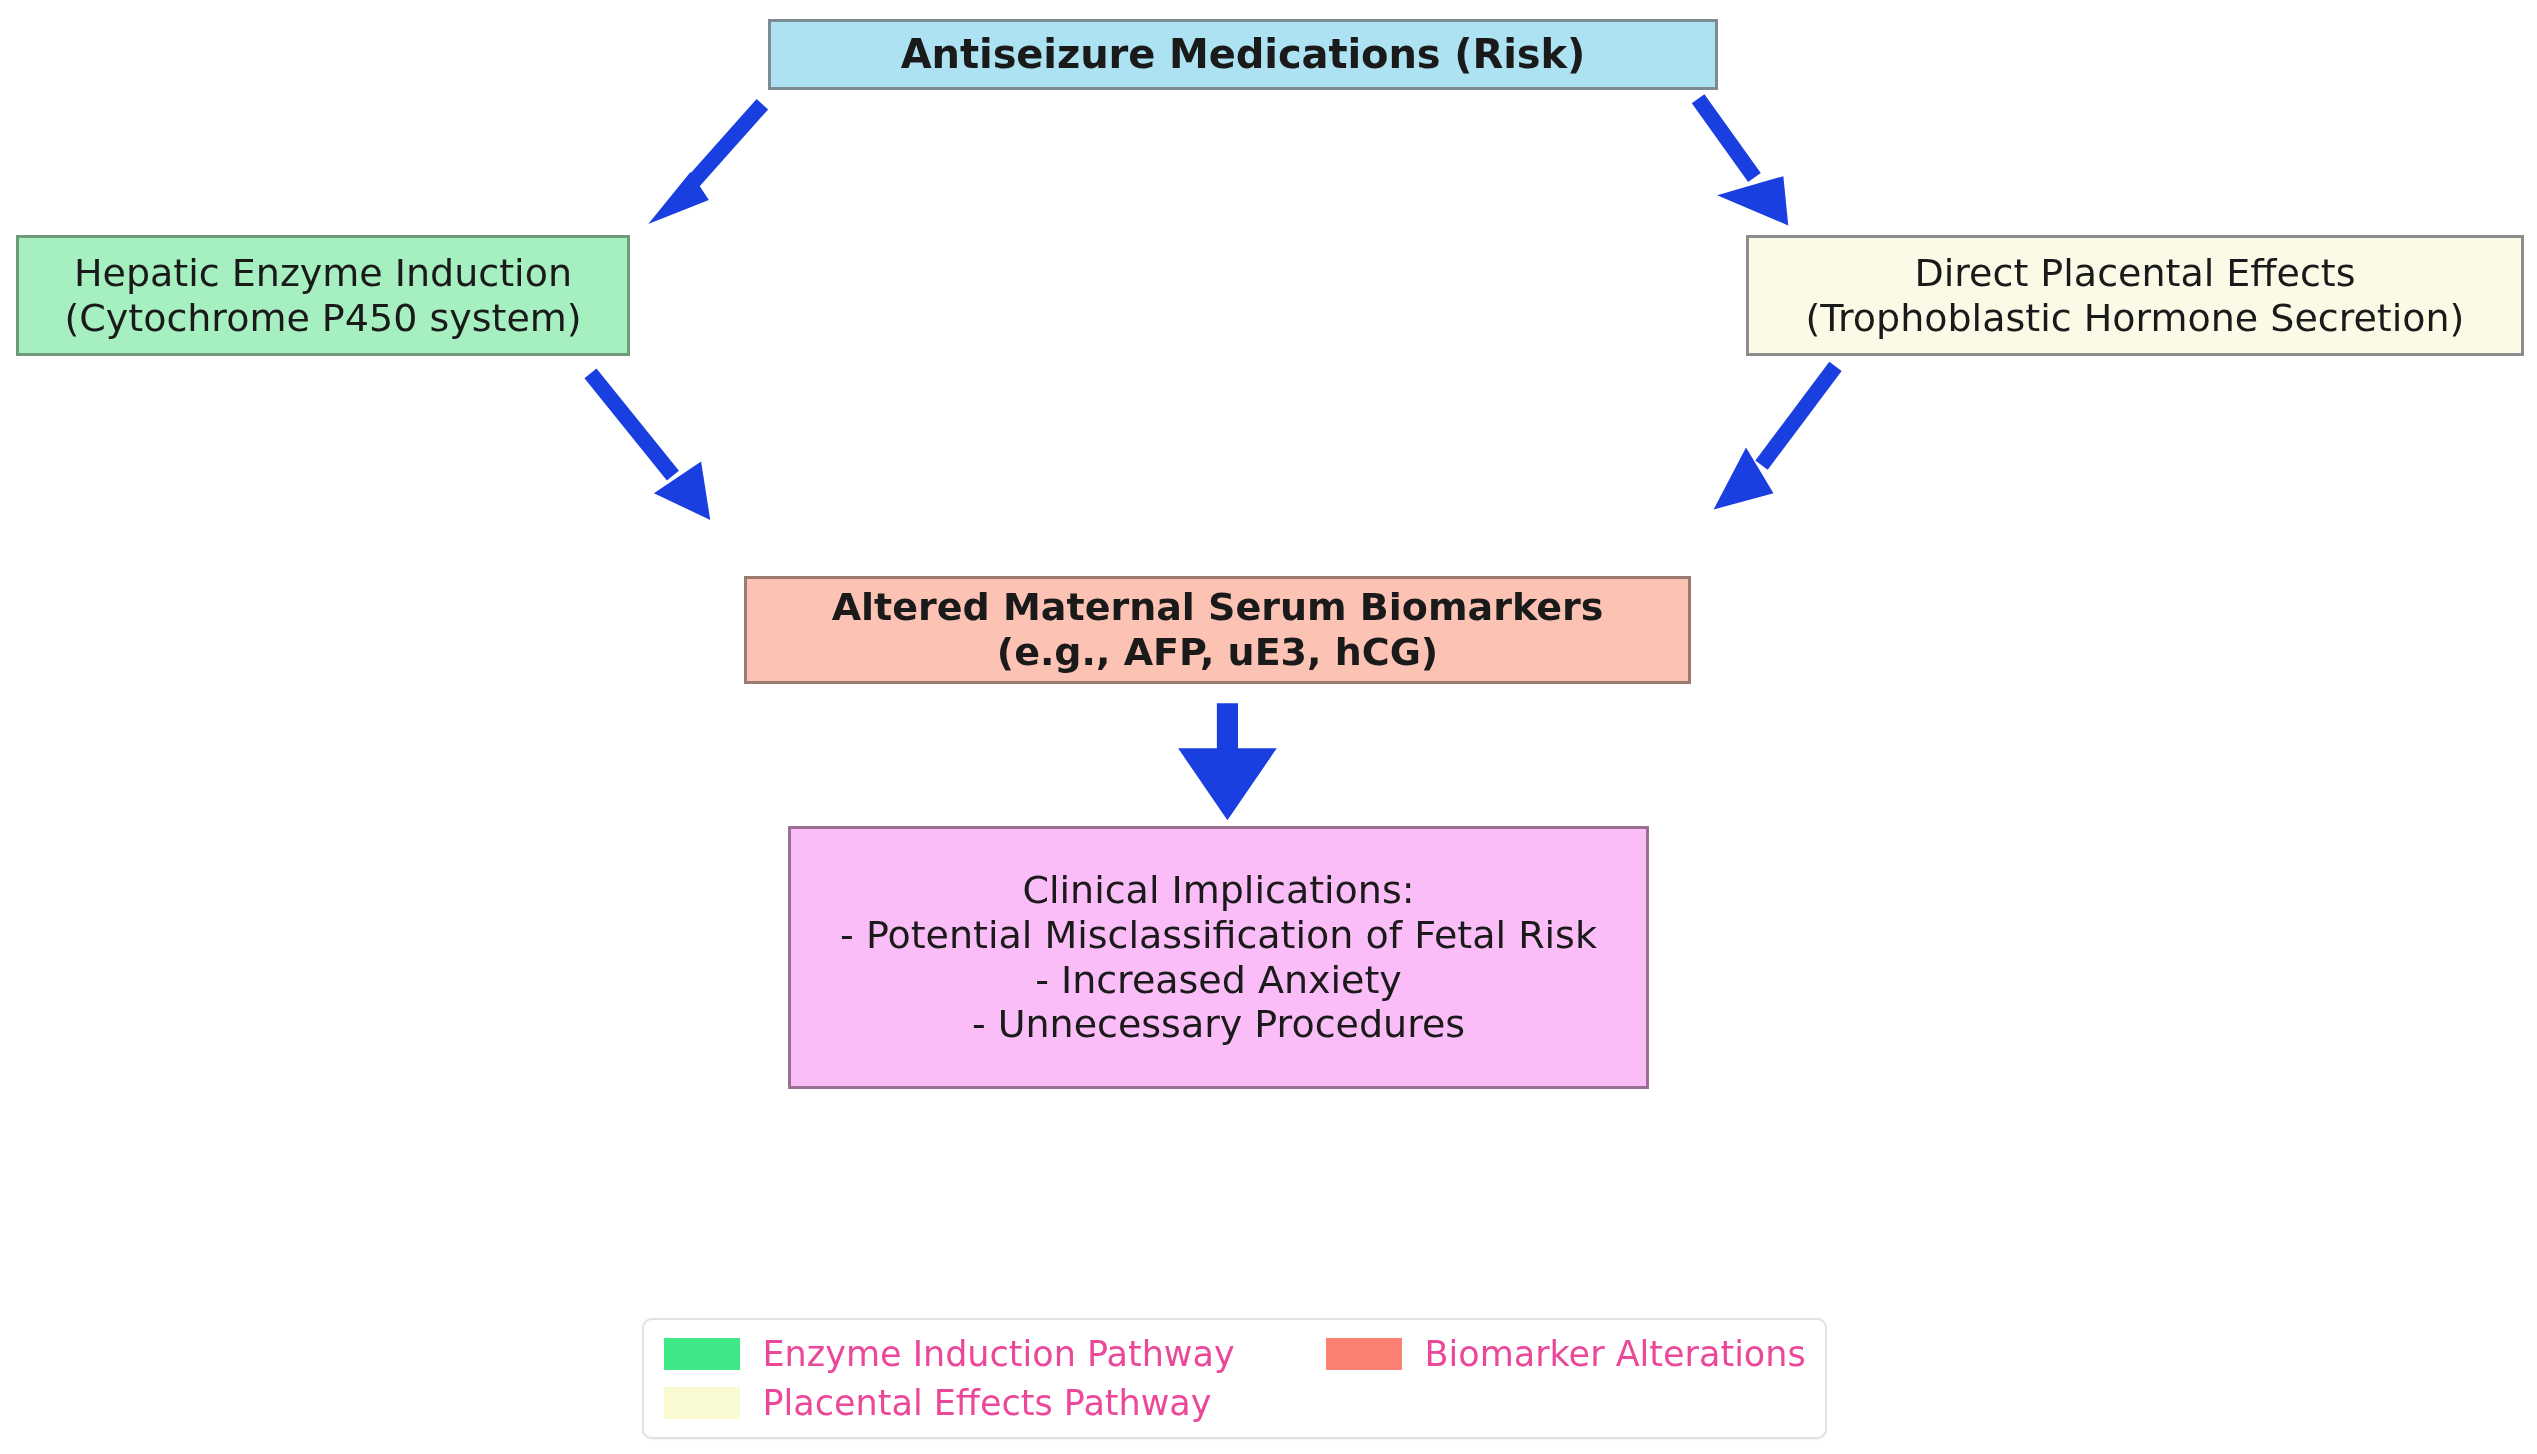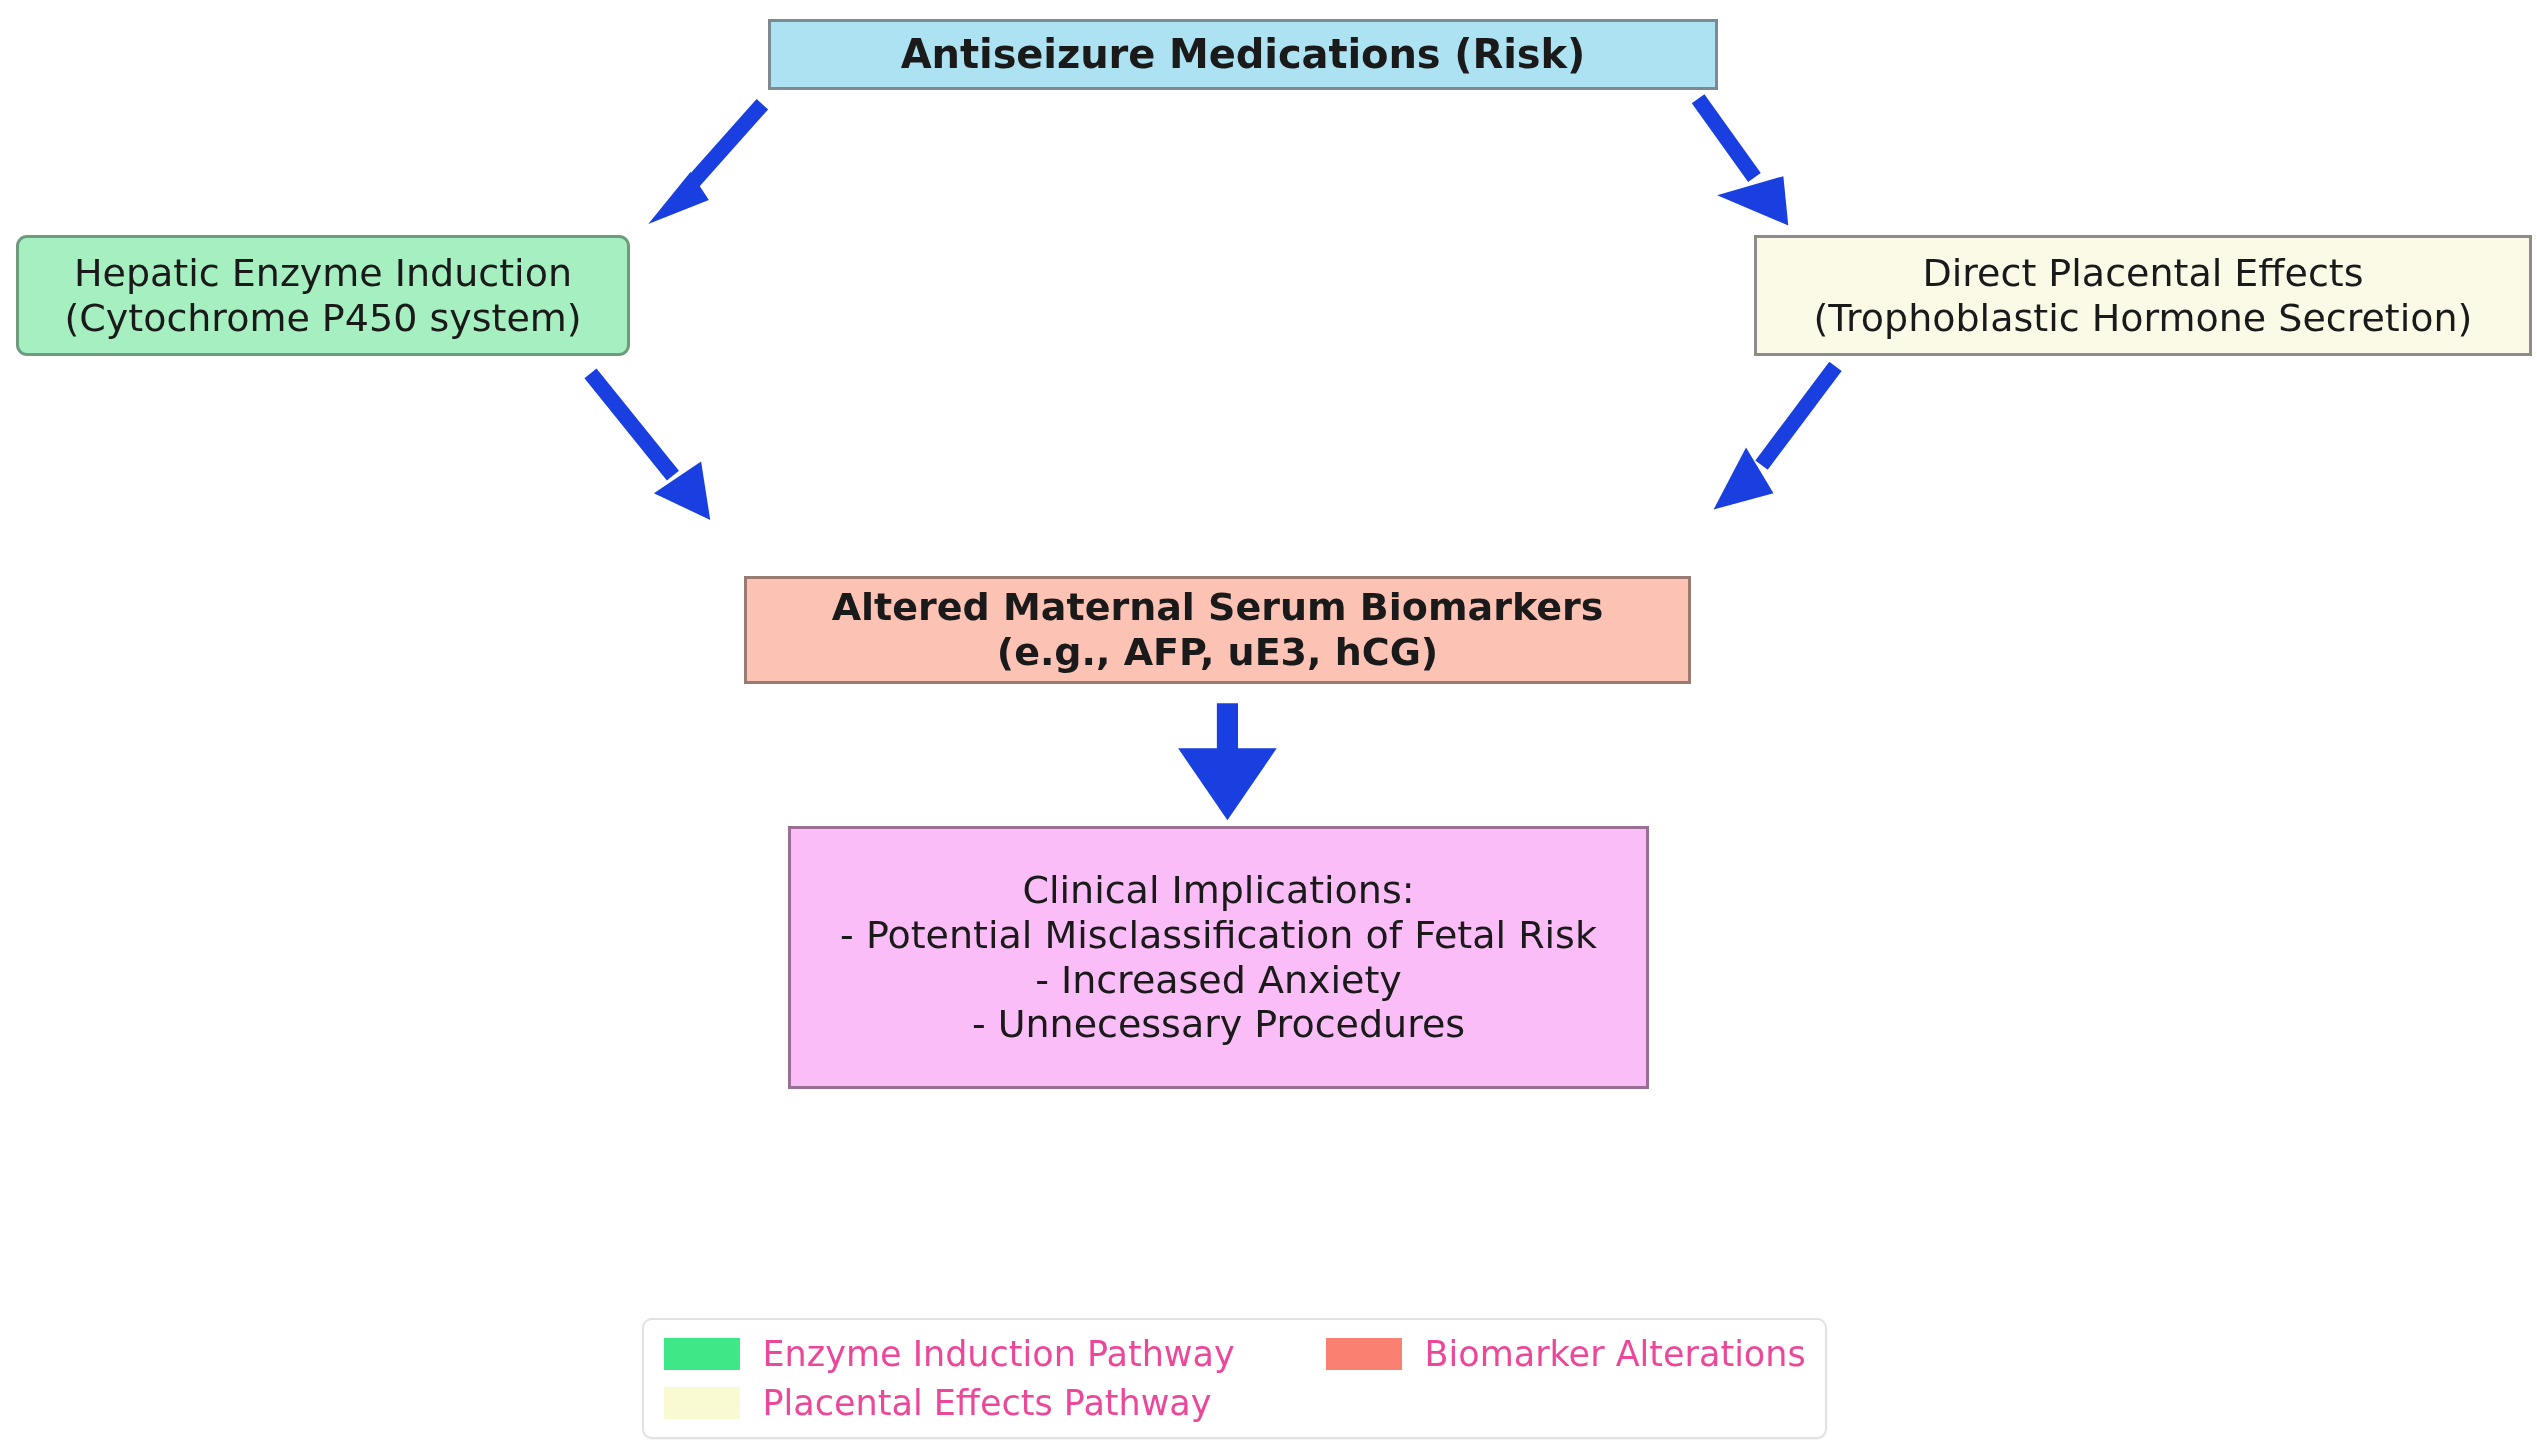--- a/index.html
+++ b/index.html
@@ -69,21 +69,20 @@
     font-weight: normal;
   }
 
   #node-placental {
     left: 1746px; top: 235px;
     width: 778px; height: 121px;
     background: #FAFAE6;
     border: 3.5px solid #8C8C8C;
     font-size: 38px;
     font-weight: normal;
-    margin-left: 8px;
   }
 
   #node-biomarkers {
     left: 744px; top: 576px;
     width: 947px; height: 108px;
     background: #FCC3B5;
     border: 3.5px solid #9B7A72;
     font-size: 38px;
     font-weight: bold;
   }
@@ -160,21 +159,21 @@
     <g>
       <line x1="1742" y1="998" x2="1742" y2="1068" stroke="#1A3FE0" stroke-width="30" stroke-linecap="butt"></line>
       <polygon points="1742,1164 1672,1062 1812,1062" fill="#1A3FE0"></polygon>
     </g>
   </svg>
 
   <div class="node" id="node-asm" style="background: rgb(173, 226, 242); border-color: rgb(125, 138, 146);">
     <span class="node-text">Antiseizure Medications (Risk)</span>
   </div>
 
-  <div class="node" id="node-hepatic" style="background: rgb(165, 239, 192); border-color: rgb(110, 155, 124); border-radius: 11px;">
+  <div class="node" id="node-hepatic" style="background: rgb(165, 239, 192); border-color: rgb(110, 155, 124);">
     <span class="node-text">Hepatic Enzyme Induction
 (Cytochrome P450 system)</span>
   </div>
 
   <div class="node" id="node-placental" style="background: rgb(250, 250, 230); border-color: rgb(140, 140, 140);">
     <span class="node-text">Direct Placental Effects
 (Trophoblastic Hormone Secretion)</span>
   </div>
 
   <div class="node" id="node-biomarkers" style="background: rgb(252, 195, 181); border-color: rgb(155, 122, 114);">

